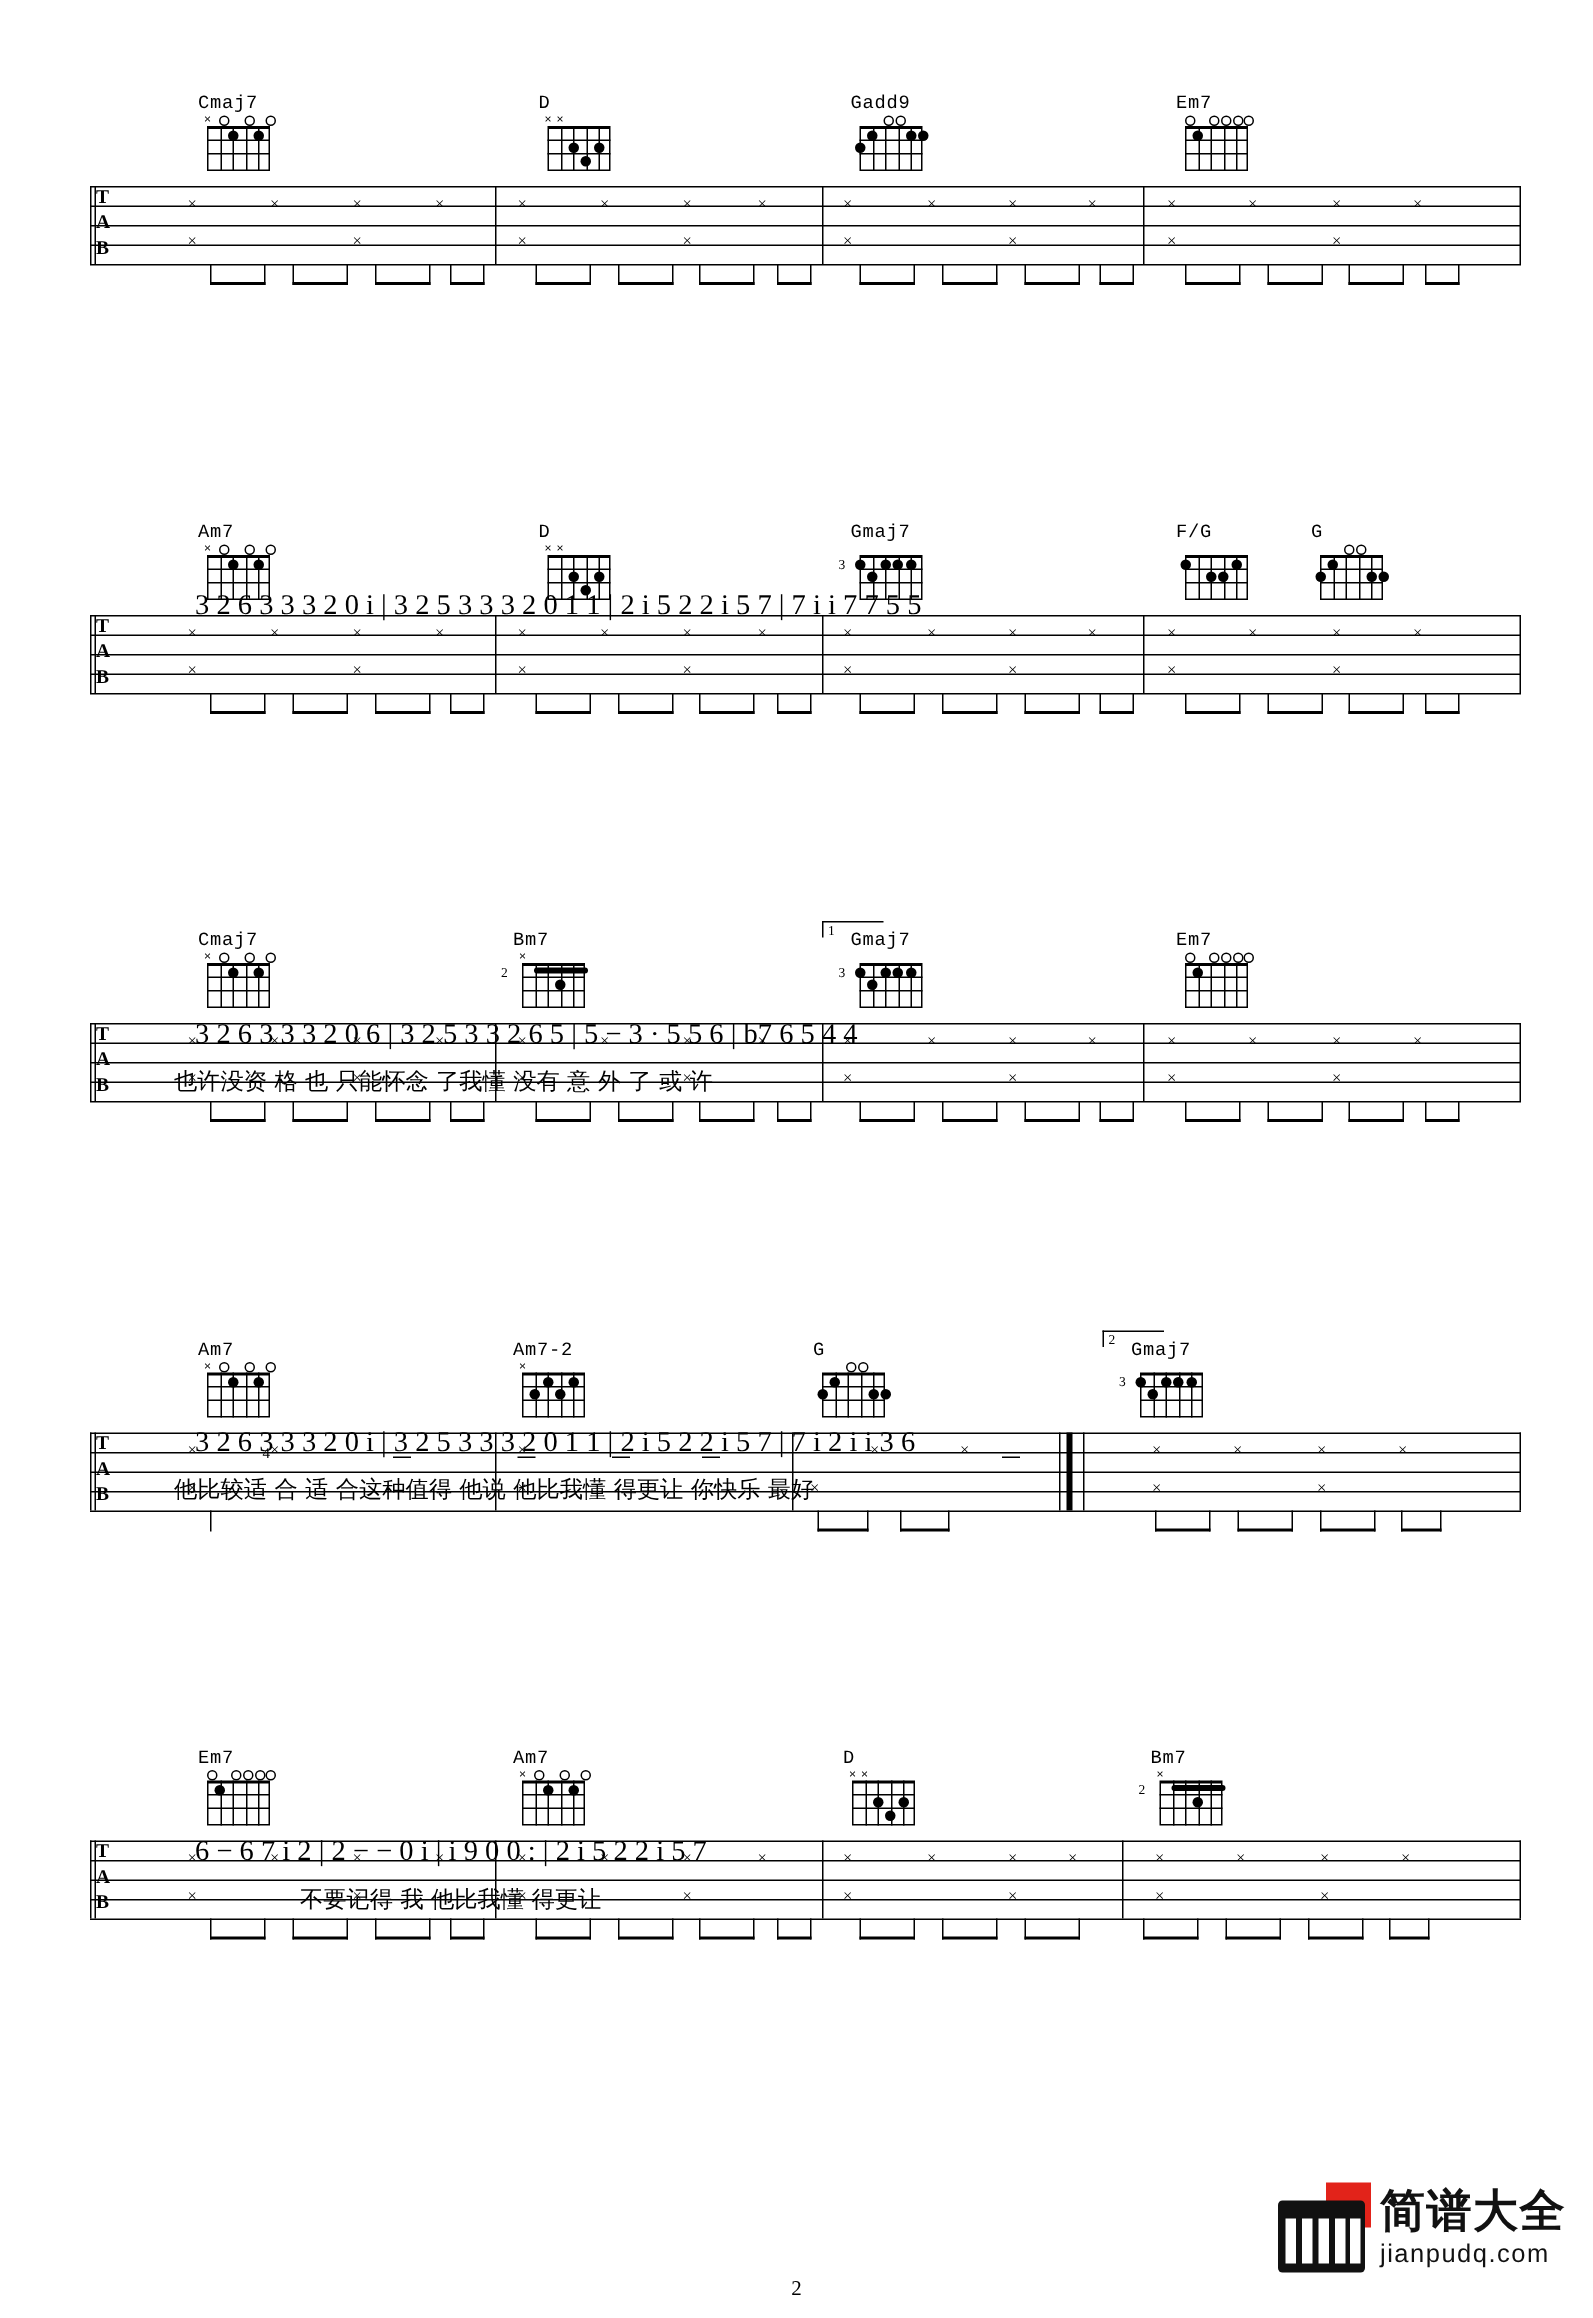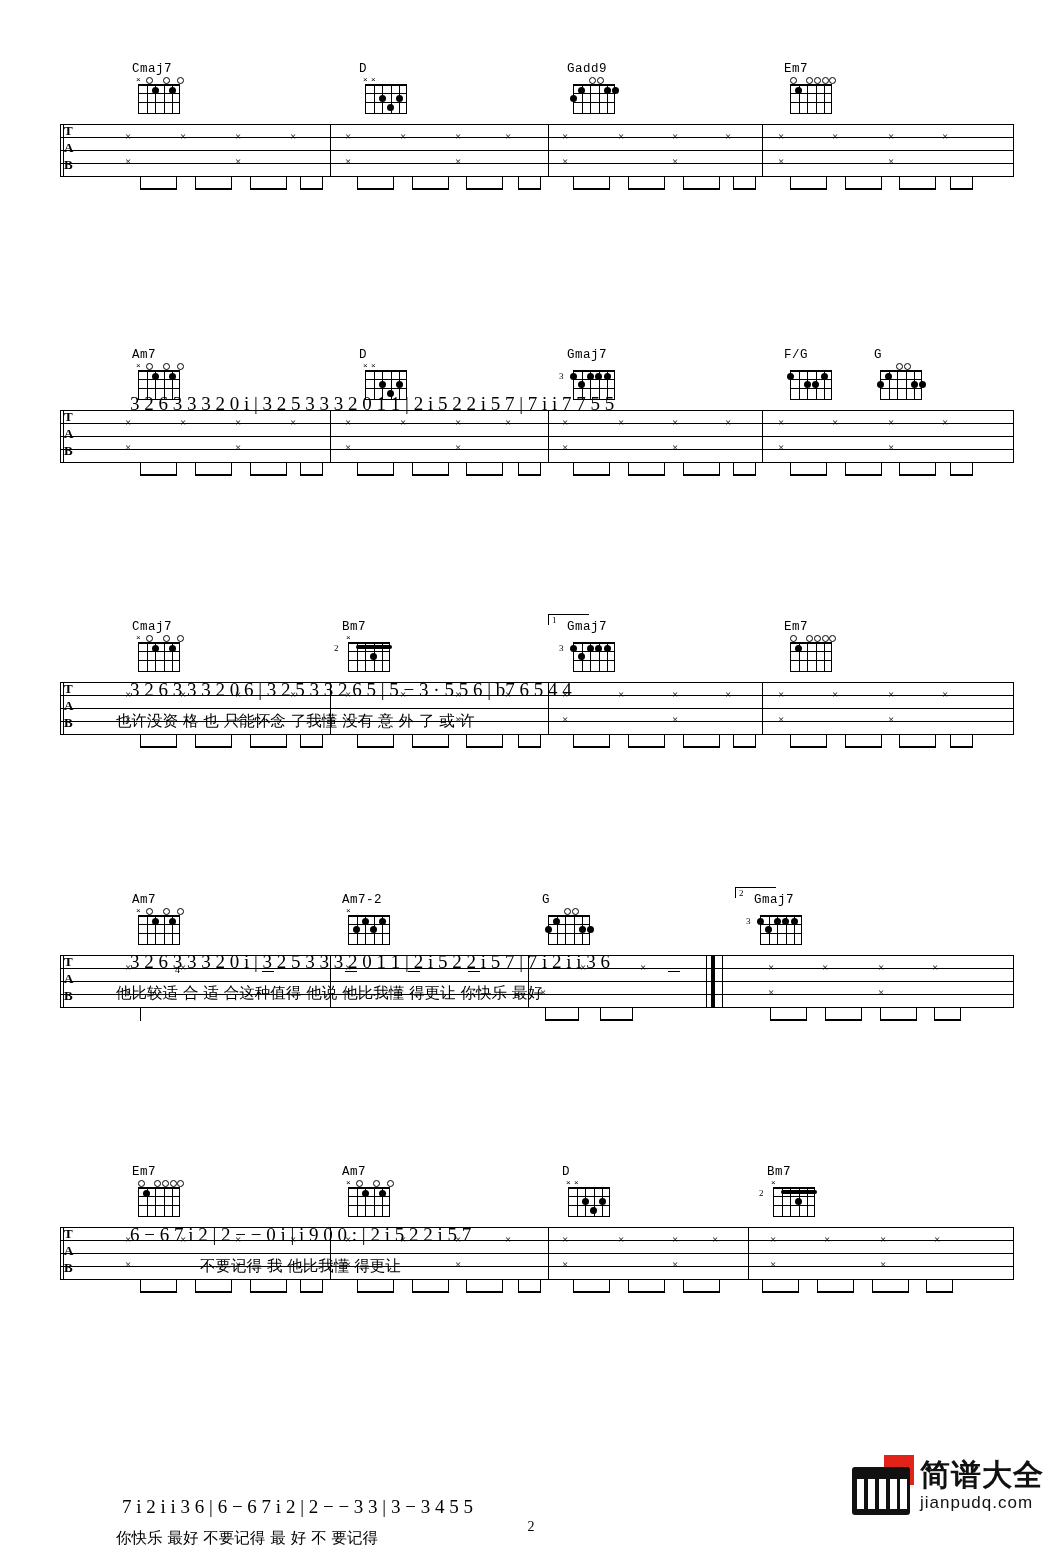--- a/index.html
+++ b/index.html
@@ -916,24 +916,20 @@
         <div class="stem" style="left:853px;top:56px;height:14px"></div>
       <div class="beam" style="left:817px;top:68px;width:37px"></div>
       <div class="stem" style="left:872px;top:56px;height:14px"></div>
         <div class="stem" style="left:908px;top:56px;height:14px"></div>
       <div class="beam" style="left:872px;top:68px;width:37px"></div>
       <div class="stem" style="left:926px;top:56px;height:14px"></div>
         <div class="stem" style="left:952px;top:56px;height:14px"></div>
       <div class="beam" style="left:926px;top:68px;width:27px"></div>
     </div>
 
-    <div class="notation">
-      <div class="num" style="left:122px;top:196px">7 i 2 i i   3 6 | 6 − 6 7 i 2 | 2 − − 3 3 | 3 − 3 4 5 5</div>
-      <div class="lyr" style="left:116px;top:228px">你快乐   最好     不要记得      最 好 不   要记得</div>
-    </div>
   </div>
 
   <div class="logo">
     <div class="mark">
       <div class="red"></div>
       <div class="keys">
         <i style="left:5px"></i>
           <i style="left:16px"></i>
           <i style="left:27px"></i>
           <i style="left:38px"></i>

